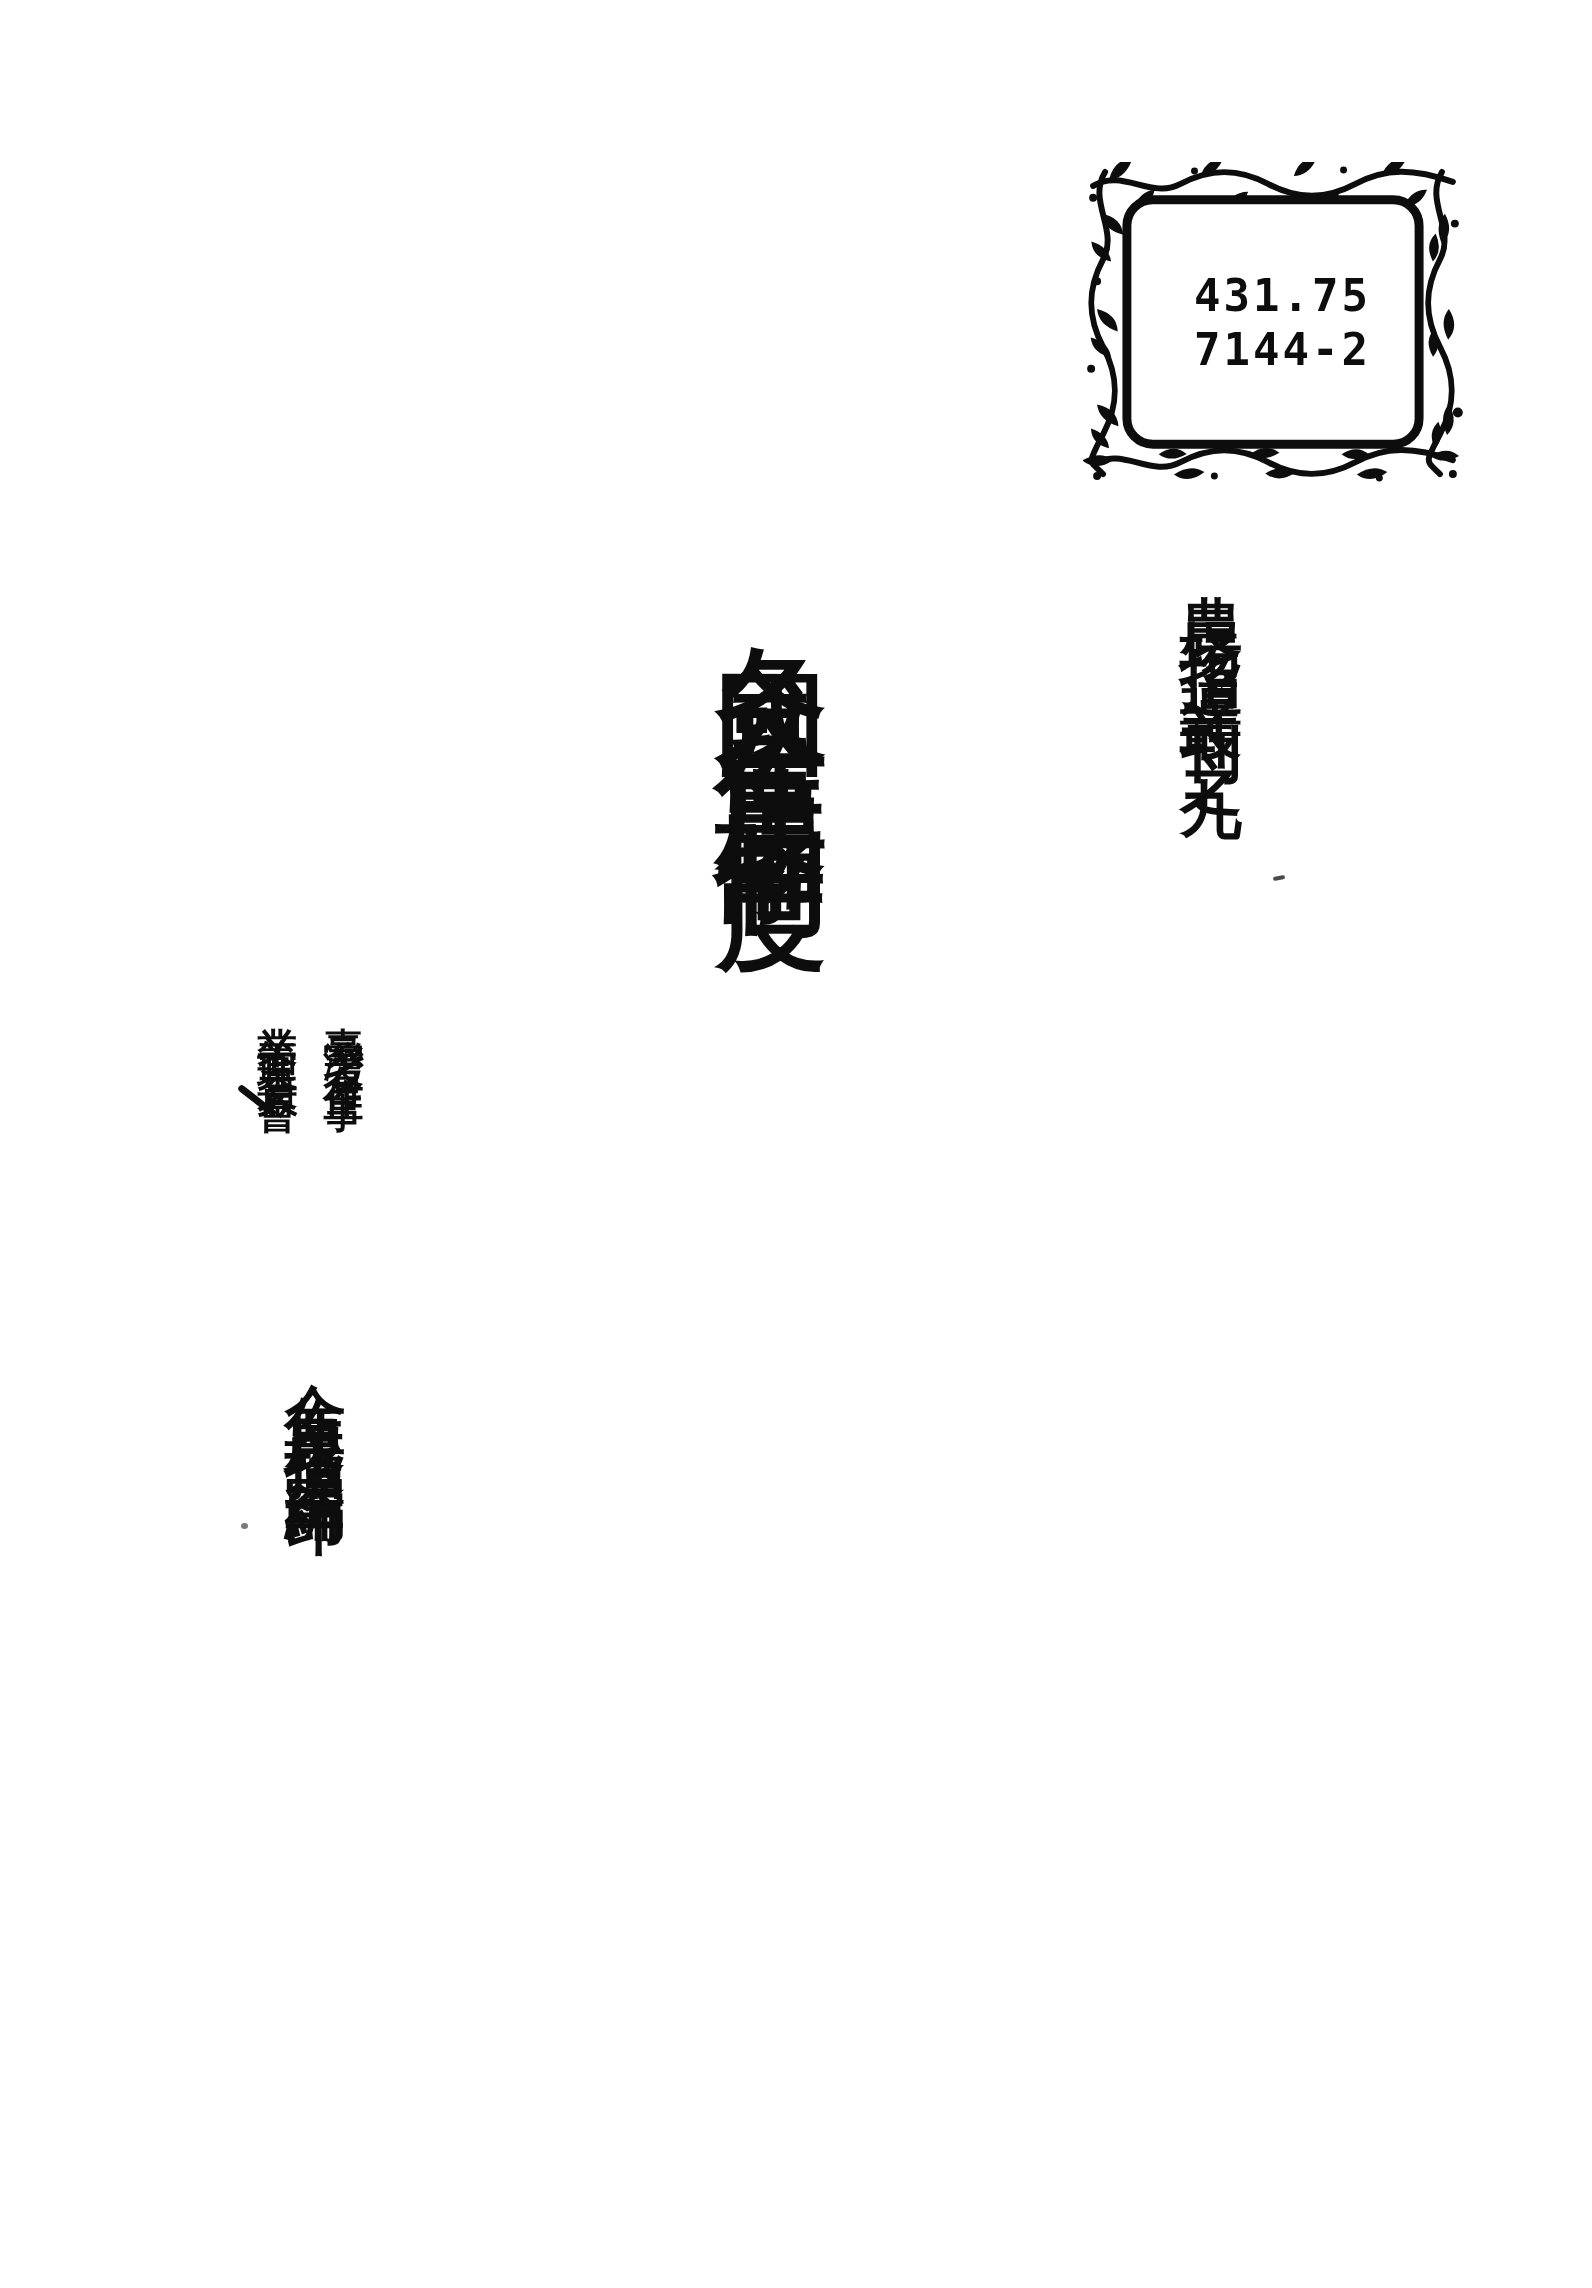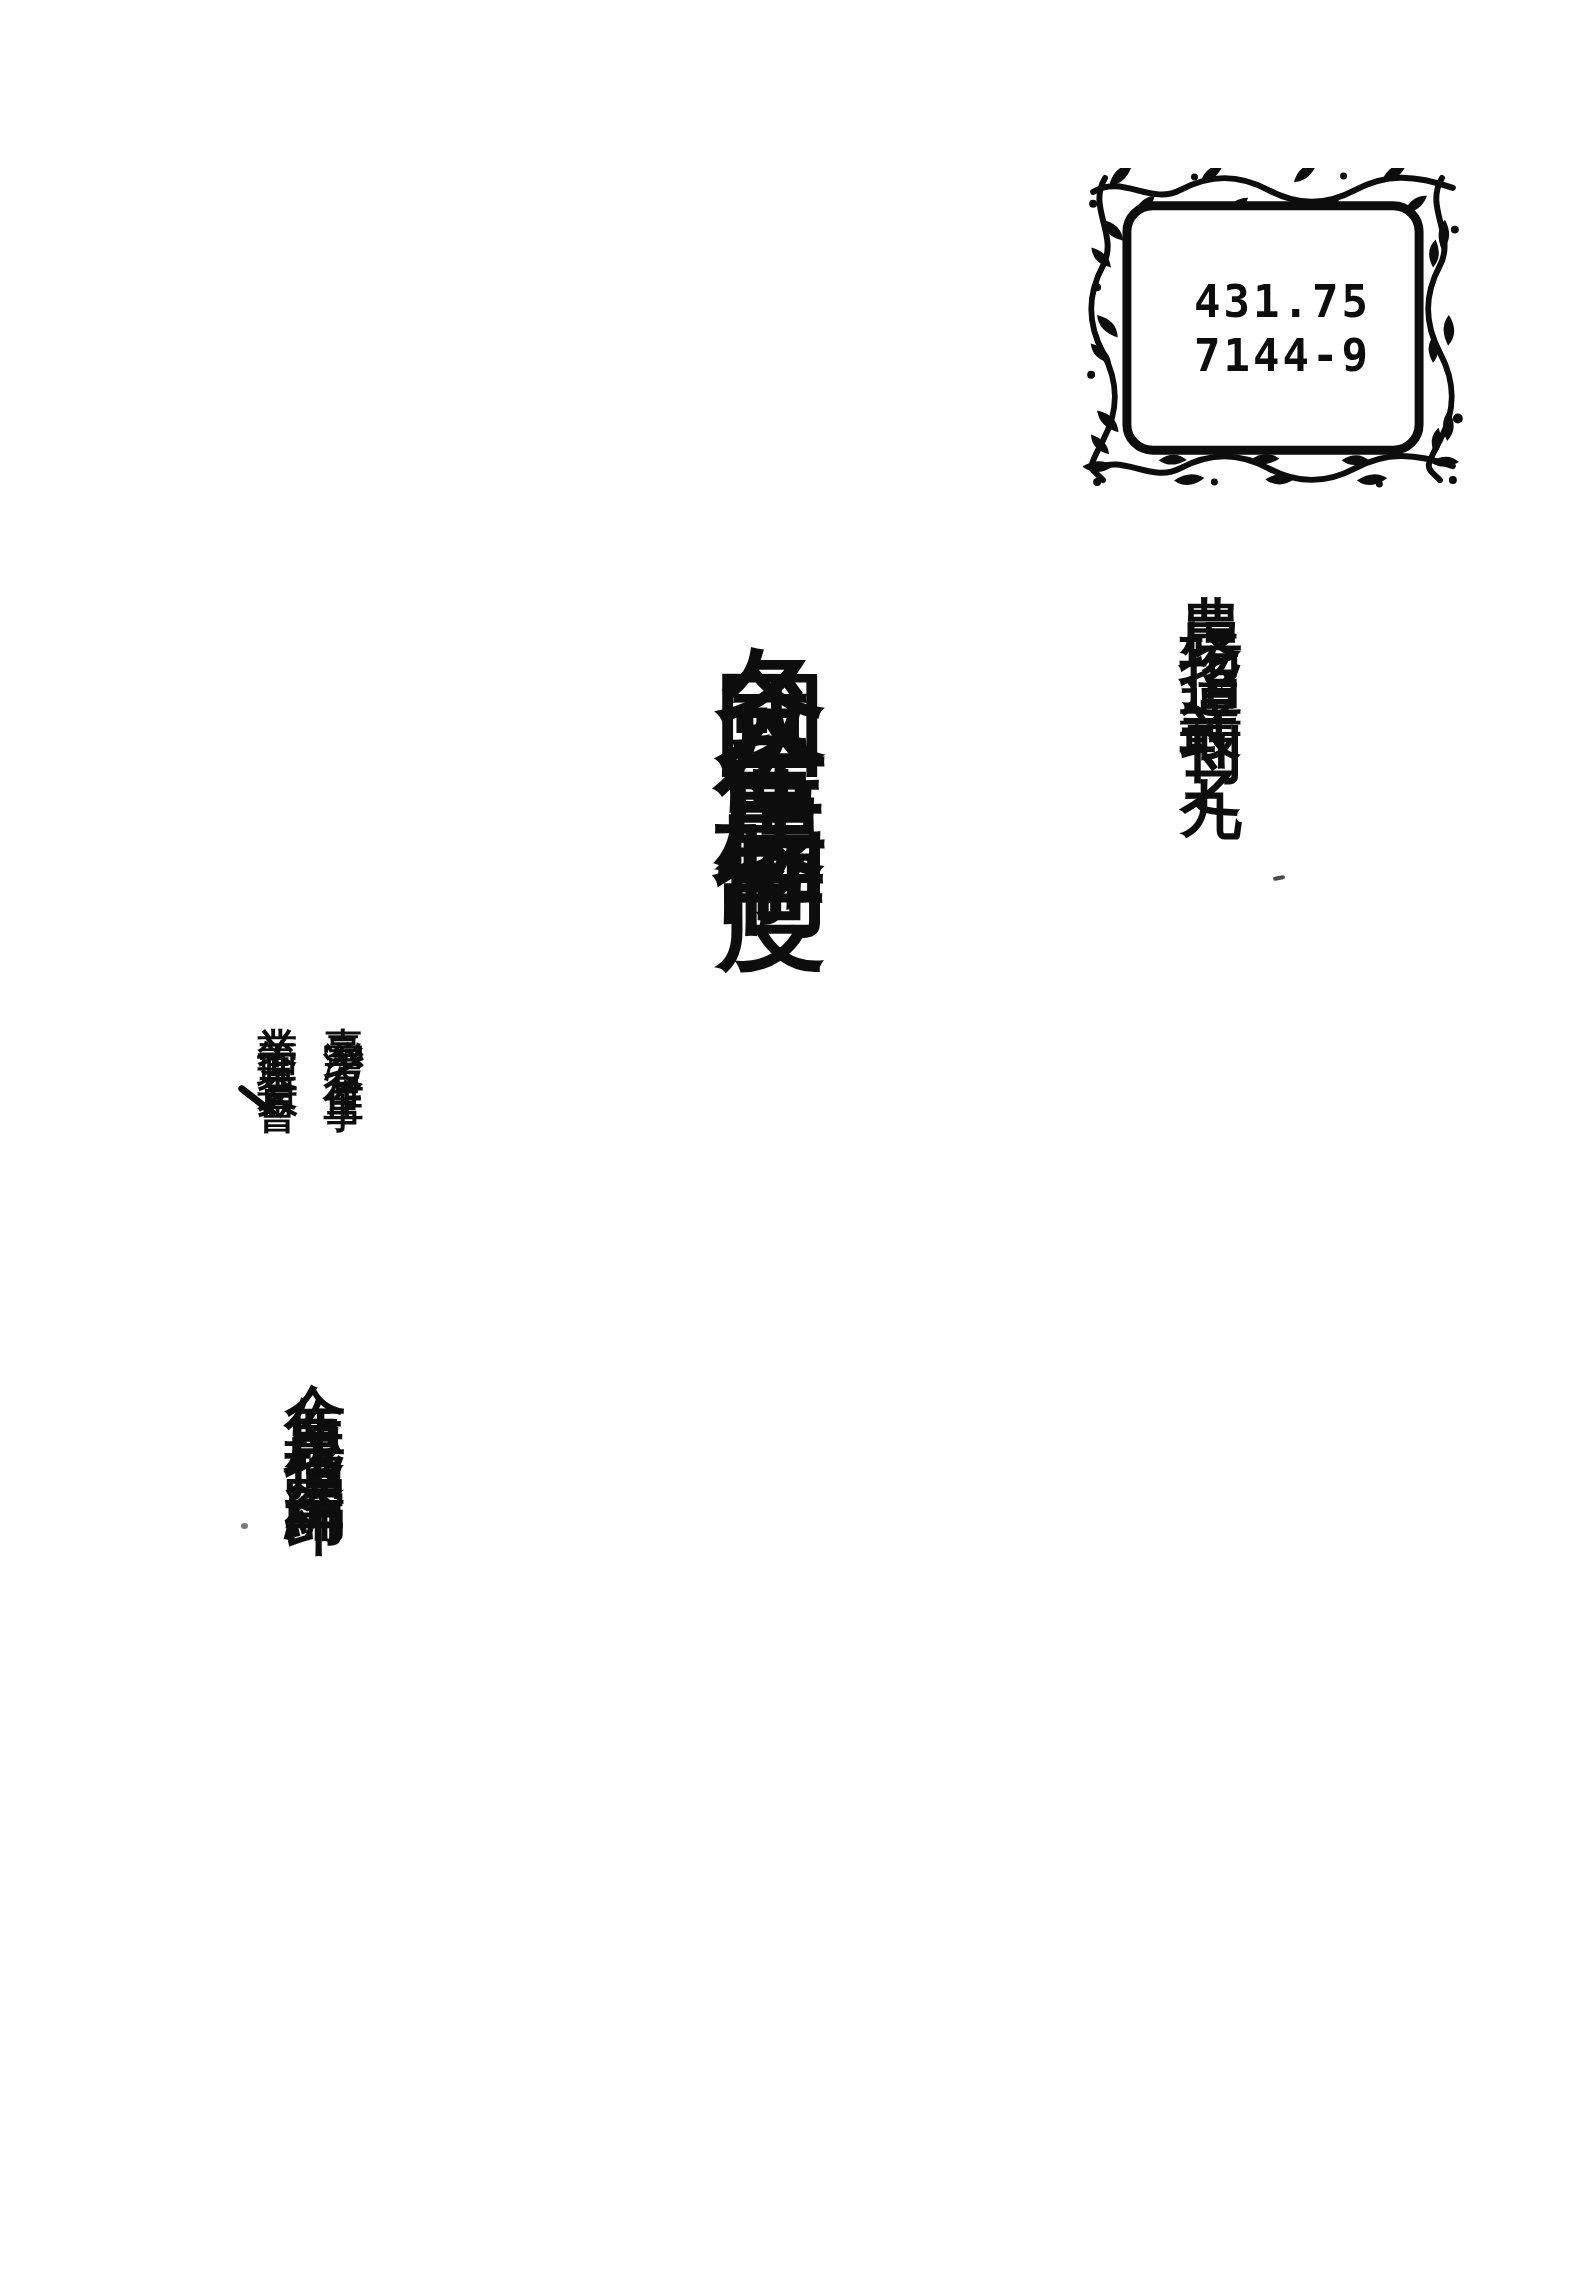--- a/index.html
+++ b/index.html
@@ -14,21 +14,21 @@
     background: #ffffff;
     overflow: hidden;
     font-family: "DejaVu Serif", serif;
     --ink: #0d0d0d;
   }
 
   
   #plate {
     position: absolute;
     left: 1083px;
-    top: 168px;
+    top: 162px;
     width: 380px;
     height: 320px;
   }
   #plate svg {
     position: absolute;
     left: 0;
     top: 0;
     width: 380px;
     height: 320px;
   }
@@ -196,21 +196,21 @@
       <circle class="berry" cx="374" cy="62" r="4"></circle>
       <circle class="berry" cx="377" cy="252" r="5"></circle>
       <circle class="berry" cx="372" cy="314" r="4"></circle>
       <circle class="berry" cx="132" cy="316" r="3.5"></circle>
       <circle class="berry" cx="298" cy="318" r="3.5"></circle>
 
       <rect class="inner-box" x="44" y="38" width="294" height="246" rx="26"></rect>
     </svg>
     <div class="plate-text">
       <div class="plate-line">431.75</div>
-      <div class="plate-line">7144-9</div>
+      <div class="plate-line">7144-2</div>
     </div>
   </div>
 
   <div id="series-col" class="vtext">農場指導叢刊之九</div>
 
   <div id="title-col" class="vtext">各國合作農場制度</div>
 
   <div id="org-col-right" class="vtext">臺灣省合作事</div>
   <div id="org-col-left" class="vtext">業管理委員會</div>
 

